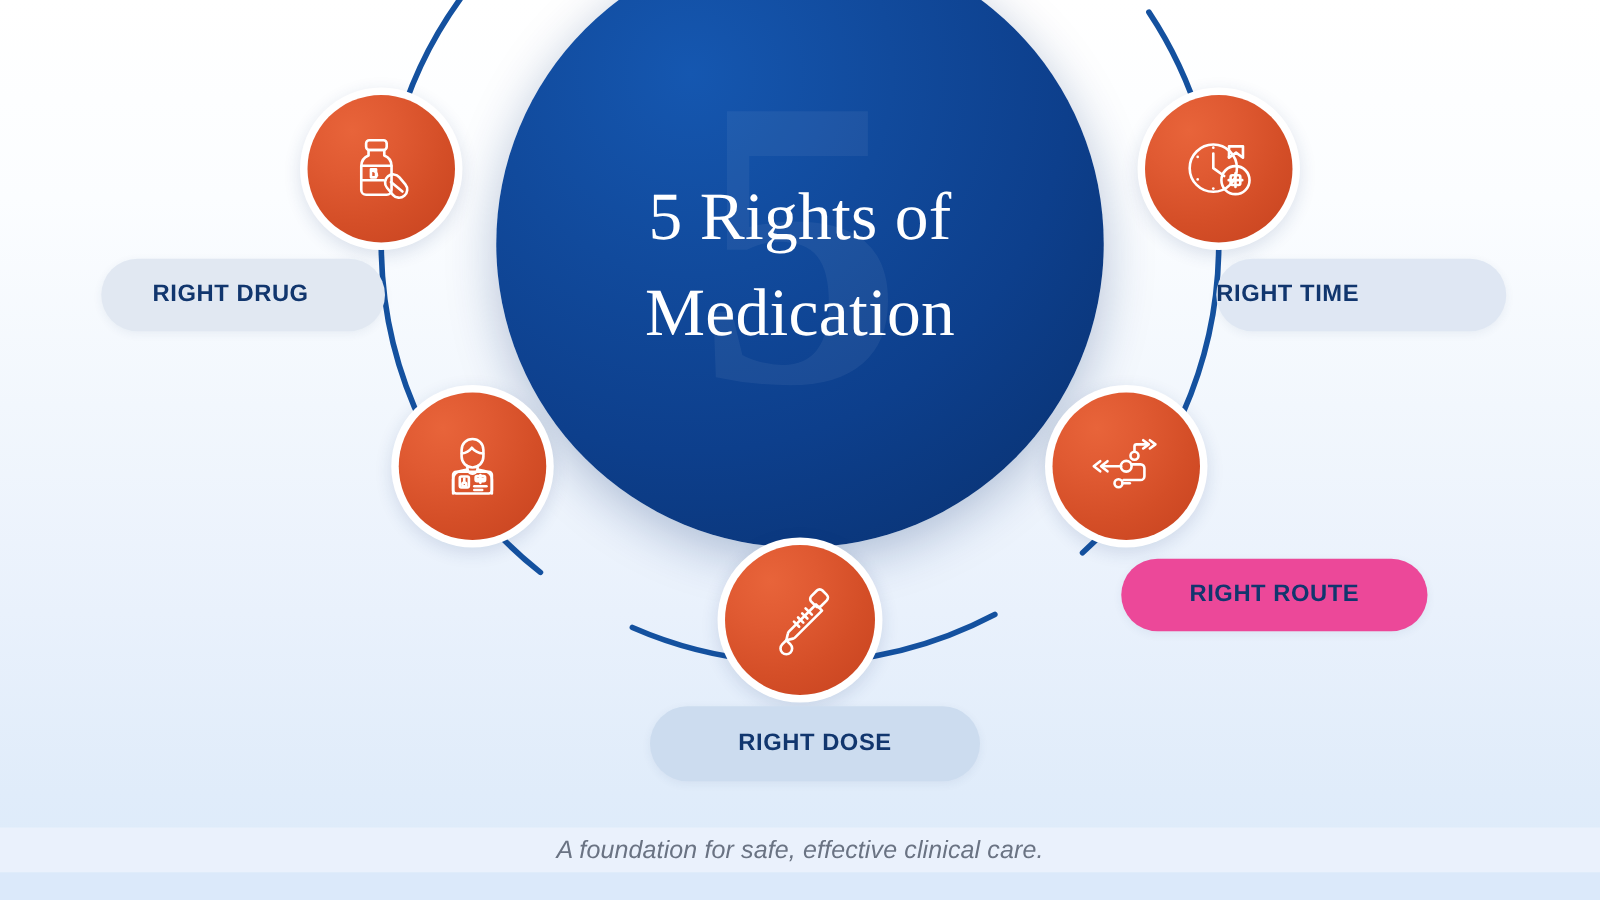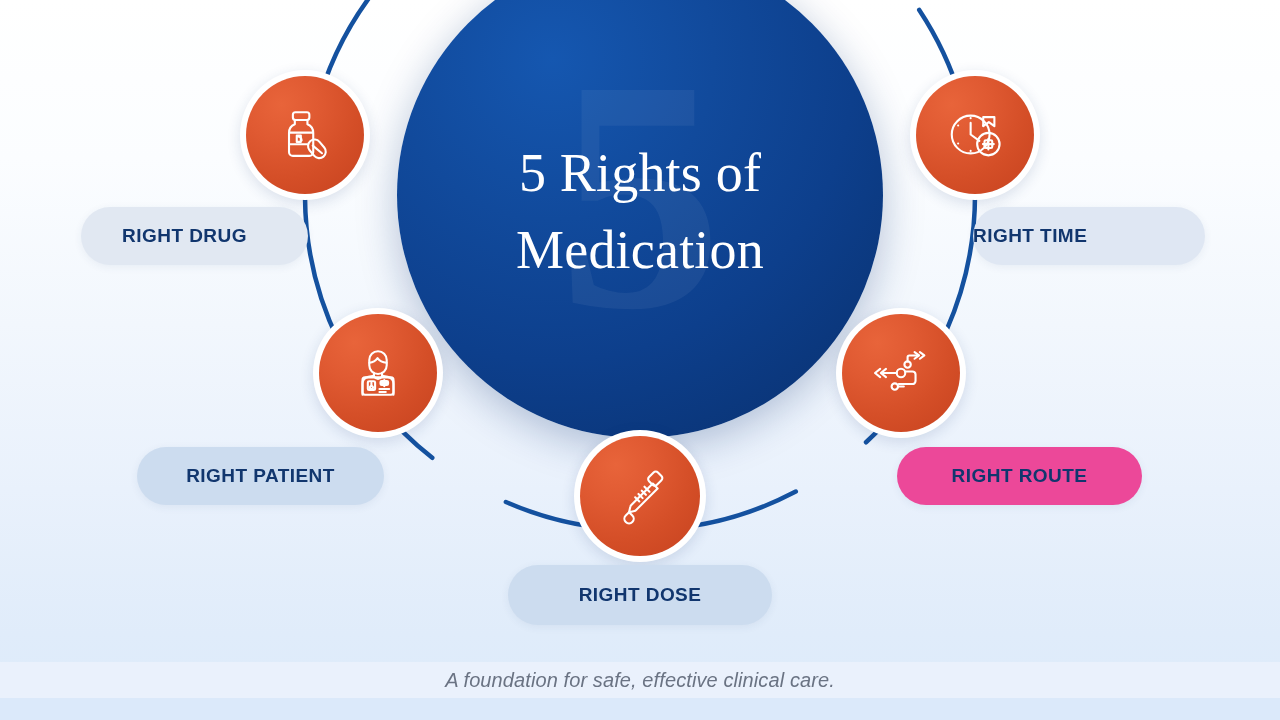--- a/index.html
+++ b/index.html
@@ -111,21 +111,21 @@
     letter-spacing:.45px;
     color:#11366e;
     background:#dde6f3;
     box-shadow:0 2px 8px rgba(40,70,120,.07);
     white-space:nowrap;
   }
   .pill.p-drug    { left:81px;  top:207px; width:227px; justify-content:center; padding-right:20px; background:#e1e8f2; }
   .pill.p-time    { left:973px; top:207px; width:232px; justify-content:flex-start; background:#dfe7f3; }
   .pill.p-patient { left:137px; top:447px; width:247px; justify-content:center; background:#ccdcef; }
   .pill.p-route   { left:897px; top:447px; width:245px; justify-content:center; background:#ec4899; }
-  .pill.p-dose    { left:508px; top:565px; width:264px; height:60px; border-radius:30px; justify-content:center; background:#ccdcef; }
+  .pill.p-dose    { left:520px; top:565px; width:264px; height:60px; border-radius:30px; justify-content:center; background:#ccdcef; }
 
   
   .footer-band {
     position:absolute;
     left:0; top:662px; width:1280px; height:36px;
     background:#eaf1fc;
   }
   .footer-text {
     position:absolute;
     left:0; top:662px; width:1280px; height:36px;
@@ -236,23 +236,20 @@
       </svg>
     </div>
   </div>
 
   <div class="pill p-drug">
     <span>RIGHT DRUG</span>
   </div>
   <div class="pill p-time">
     <span>RIGHT TIME</span>
   </div>
-  <div class="pill p-patient">
-    <span>RIGHT PATIENT</span>
-  </div>
   <div class="pill p-route">
     <span>RIGHT ROUTE</span>
   </div>
   <div class="pill p-dose">
     <span>RIGHT DOSE</span>
   </div>
 
   <div class="footer-band"></div>
   <div class="footer-text">A foundation for safe, effective clinical care.</div>
   <div class="footer-strip"></div>

